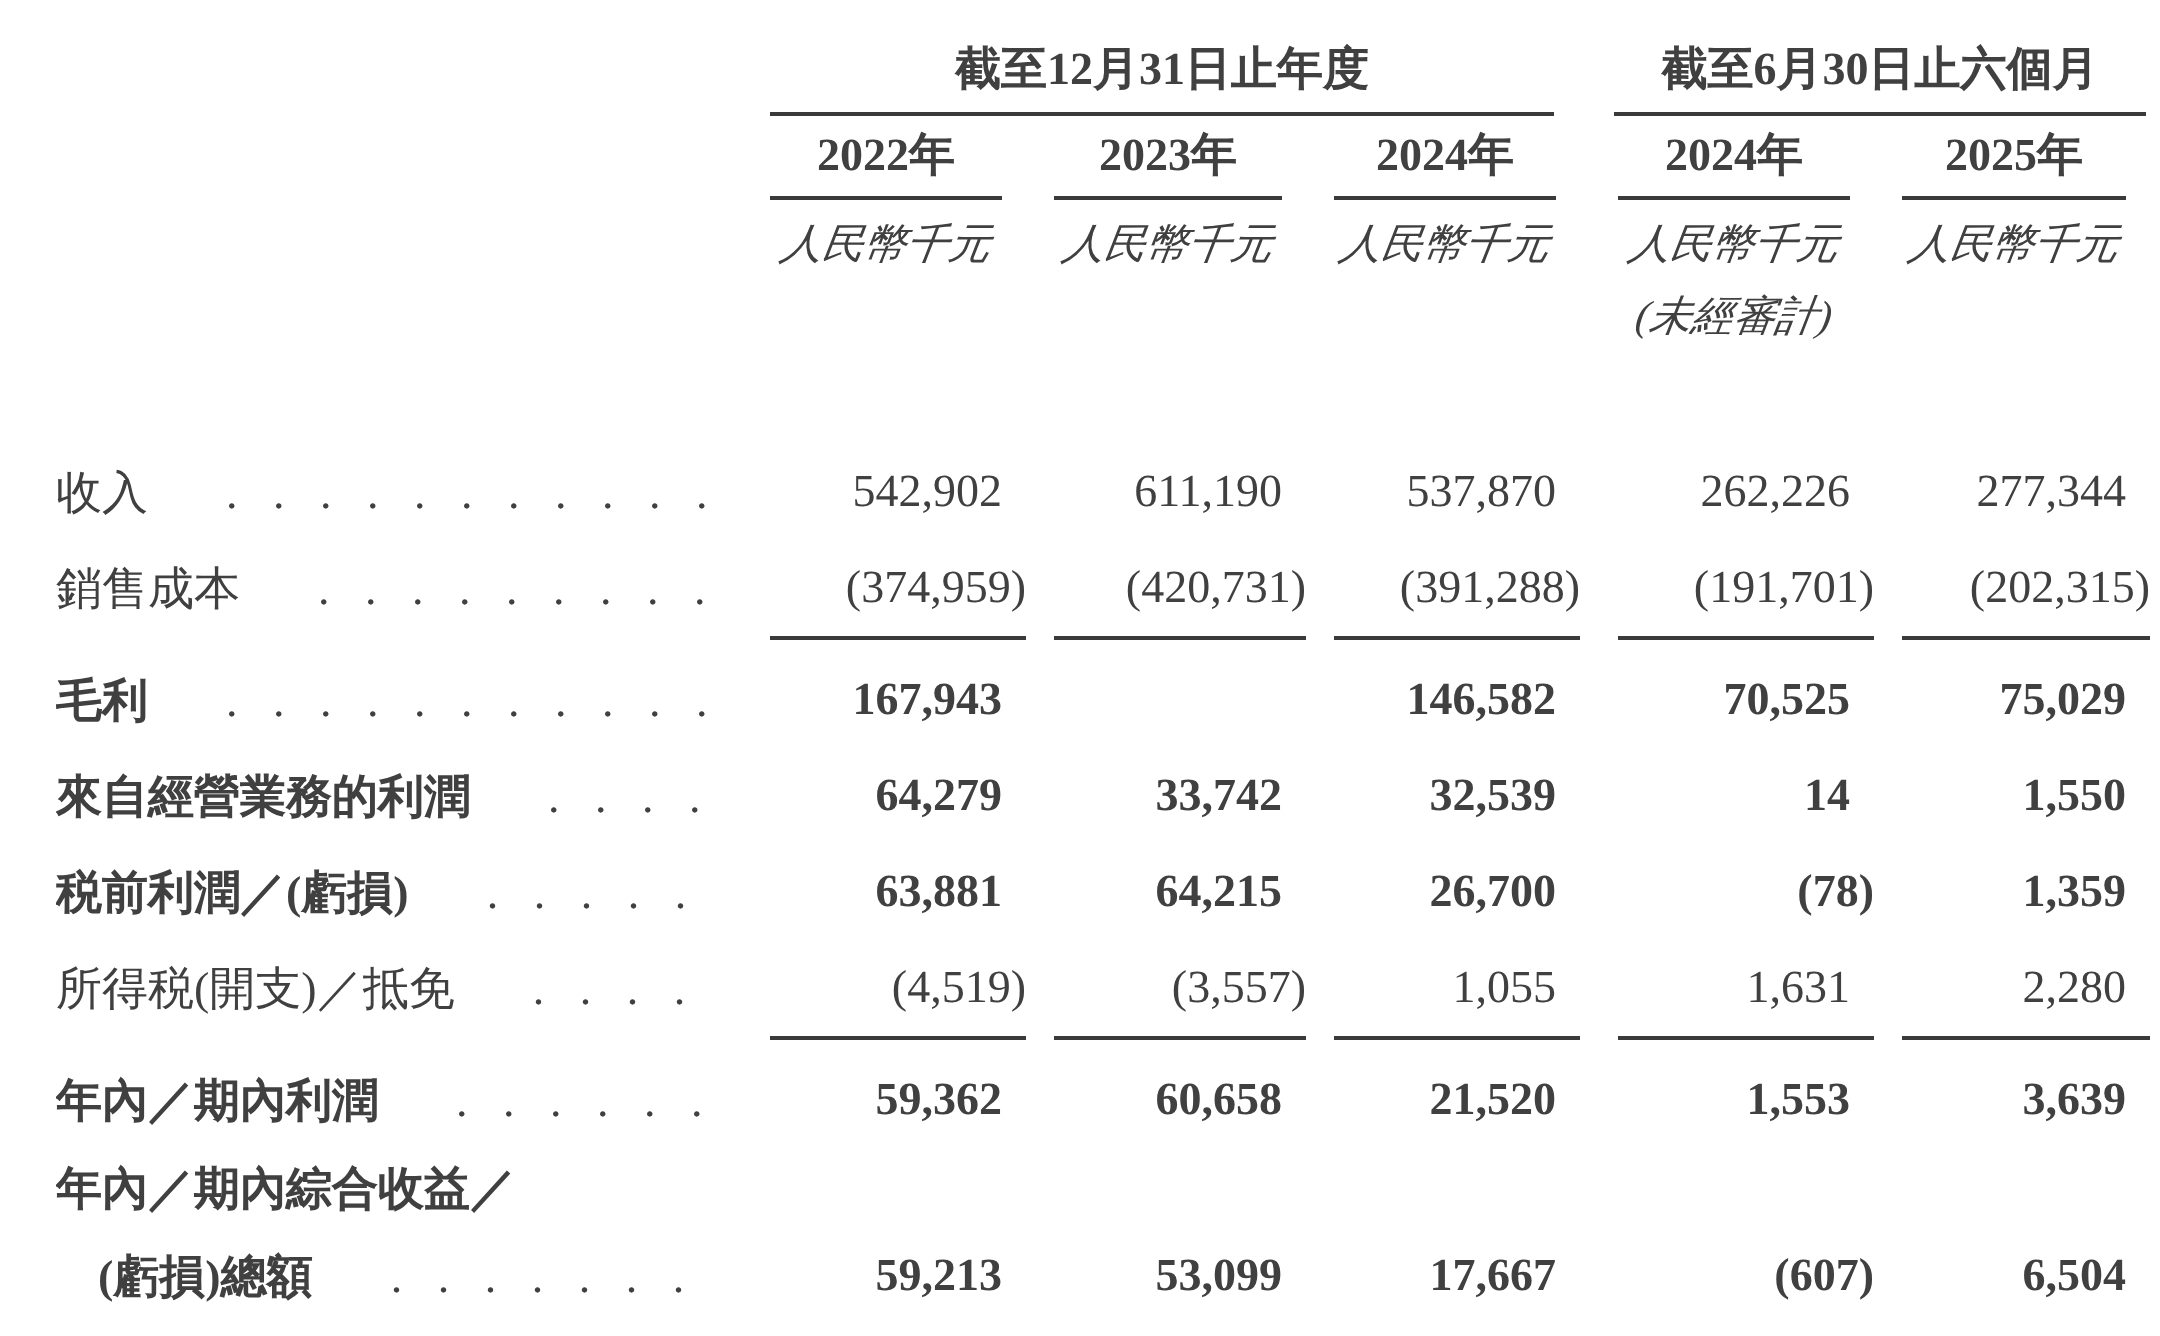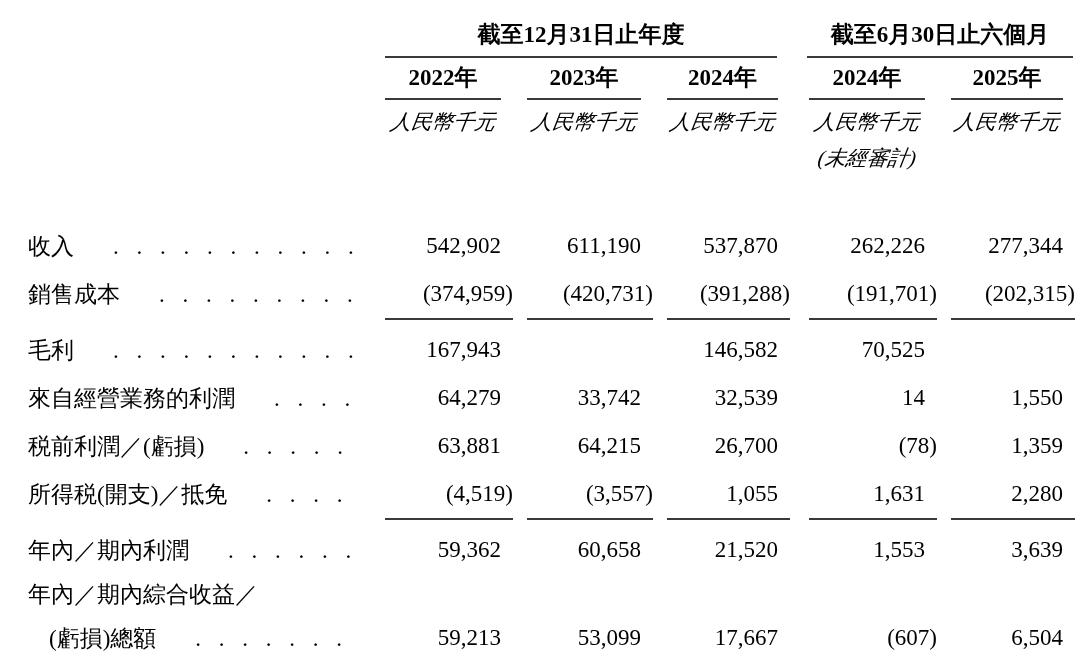--- a/index.html
+++ b/index.html
@@ -2,21 +2,21 @@
 <html><head>
 <meta charset="utf-8">
 <style>
   html,body{margin:0;padding:0;background:#ffffff;}
   .page{
     position:relative;
     width:1080px;height:668px;
     box-sizing:border-box;
     padding:18px 0 0 28px;
     background:#ffffff;
-    color:#000000;
+    color:#404040;
     font-family:"Liberation Serif","DejaVu Serif",serif;
     overflow:hidden;
   }
   .grid{
     display:grid;
     grid-template-columns:357px 128px 140px 137px 17px 130px 138px;
   }
   .g1{grid-column:1}.g2{grid-column:2}.g3{grid-column:3}.g4{grid-column:4}
   .g6{grid-column:6}.g7{grid-column:7}
 
@@ -59,21 +59,21 @@
   .lbl-cell{display:flex;align-items:baseline;overflow:hidden;gap:31px;}
   .lbl{white-space:nowrap;}
   .indent{padding-left:21px;text-align:center;}
   .dots{flex:1;overflow:hidden;white-space:nowrap;margin:0 24px 0 8px;font-weight:normal;}
   .dots::before{
     content:". . . . . . . . . . . . . . . . . . . . . . . . . . . . . . . . . . . . . . . .";
     letter-spacing:6px;
   }
   .num{text-align:right;padding-right:12px;font-variant-numeric:lining-nums;}
   .num.neg{padding-right:0;}
-  .bold .lbl,.bold .num{font-weight:normal;}
+  .bold .lbl,.bold .num{font-weight:bold;}
 
   
   .r-line{height:8px;align-items:start;}
   .line{border-top:2px solid #3a3a3a;height:0;}
   .line.g3,.line.g4,.line.g7{margin-left:14px;}
   .line.g6{margin-left:2px;}
 </style>
 </head>
 <body>
 
@@ -139,20 +139,21 @@
   </div>
 
   <div class="grid r-data bold">
     <div class="lbl-cell g1">
         <span class="lbl">毛利</span>
         <span class="dots"></span>
       </div>
     <div class="num g2">167,943</div>
     <div class="num g4">146,582</div>
     <div class="num g6">70,525</div>
+    <div class="num g7">75,029</div>
   </div>
 
   <div class="grid r-data bold">
     <div class="lbl-cell g1">
         <span class="lbl">來自經營業務的利潤</span>
         <span class="dots"></span>
       </div>
     <div class="num g2">64,279</div>
     <div class="num g3">33,742</div>
     <div class="num g4">32,539</div>

